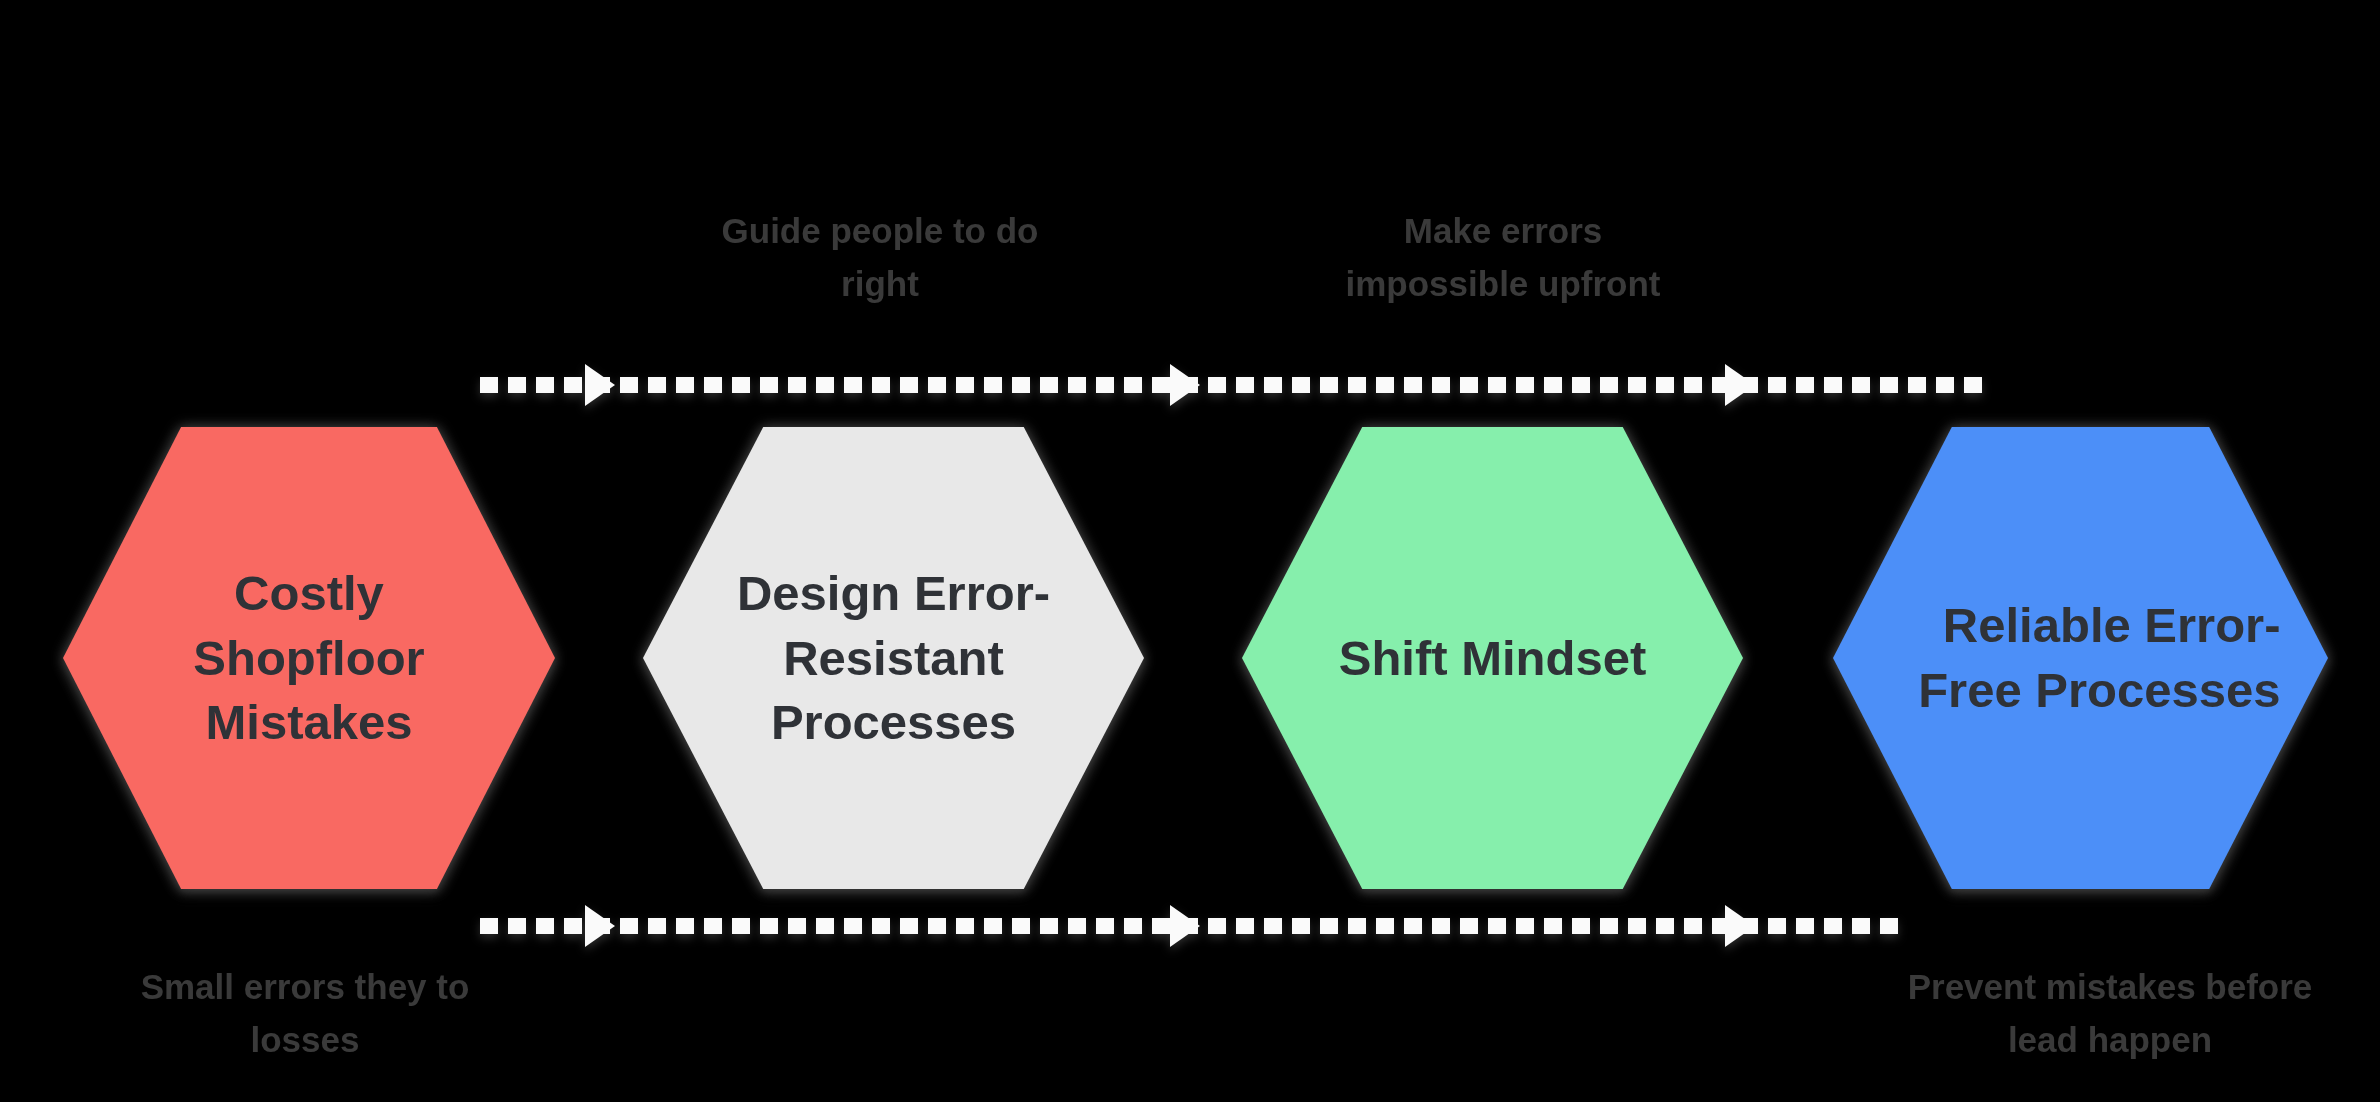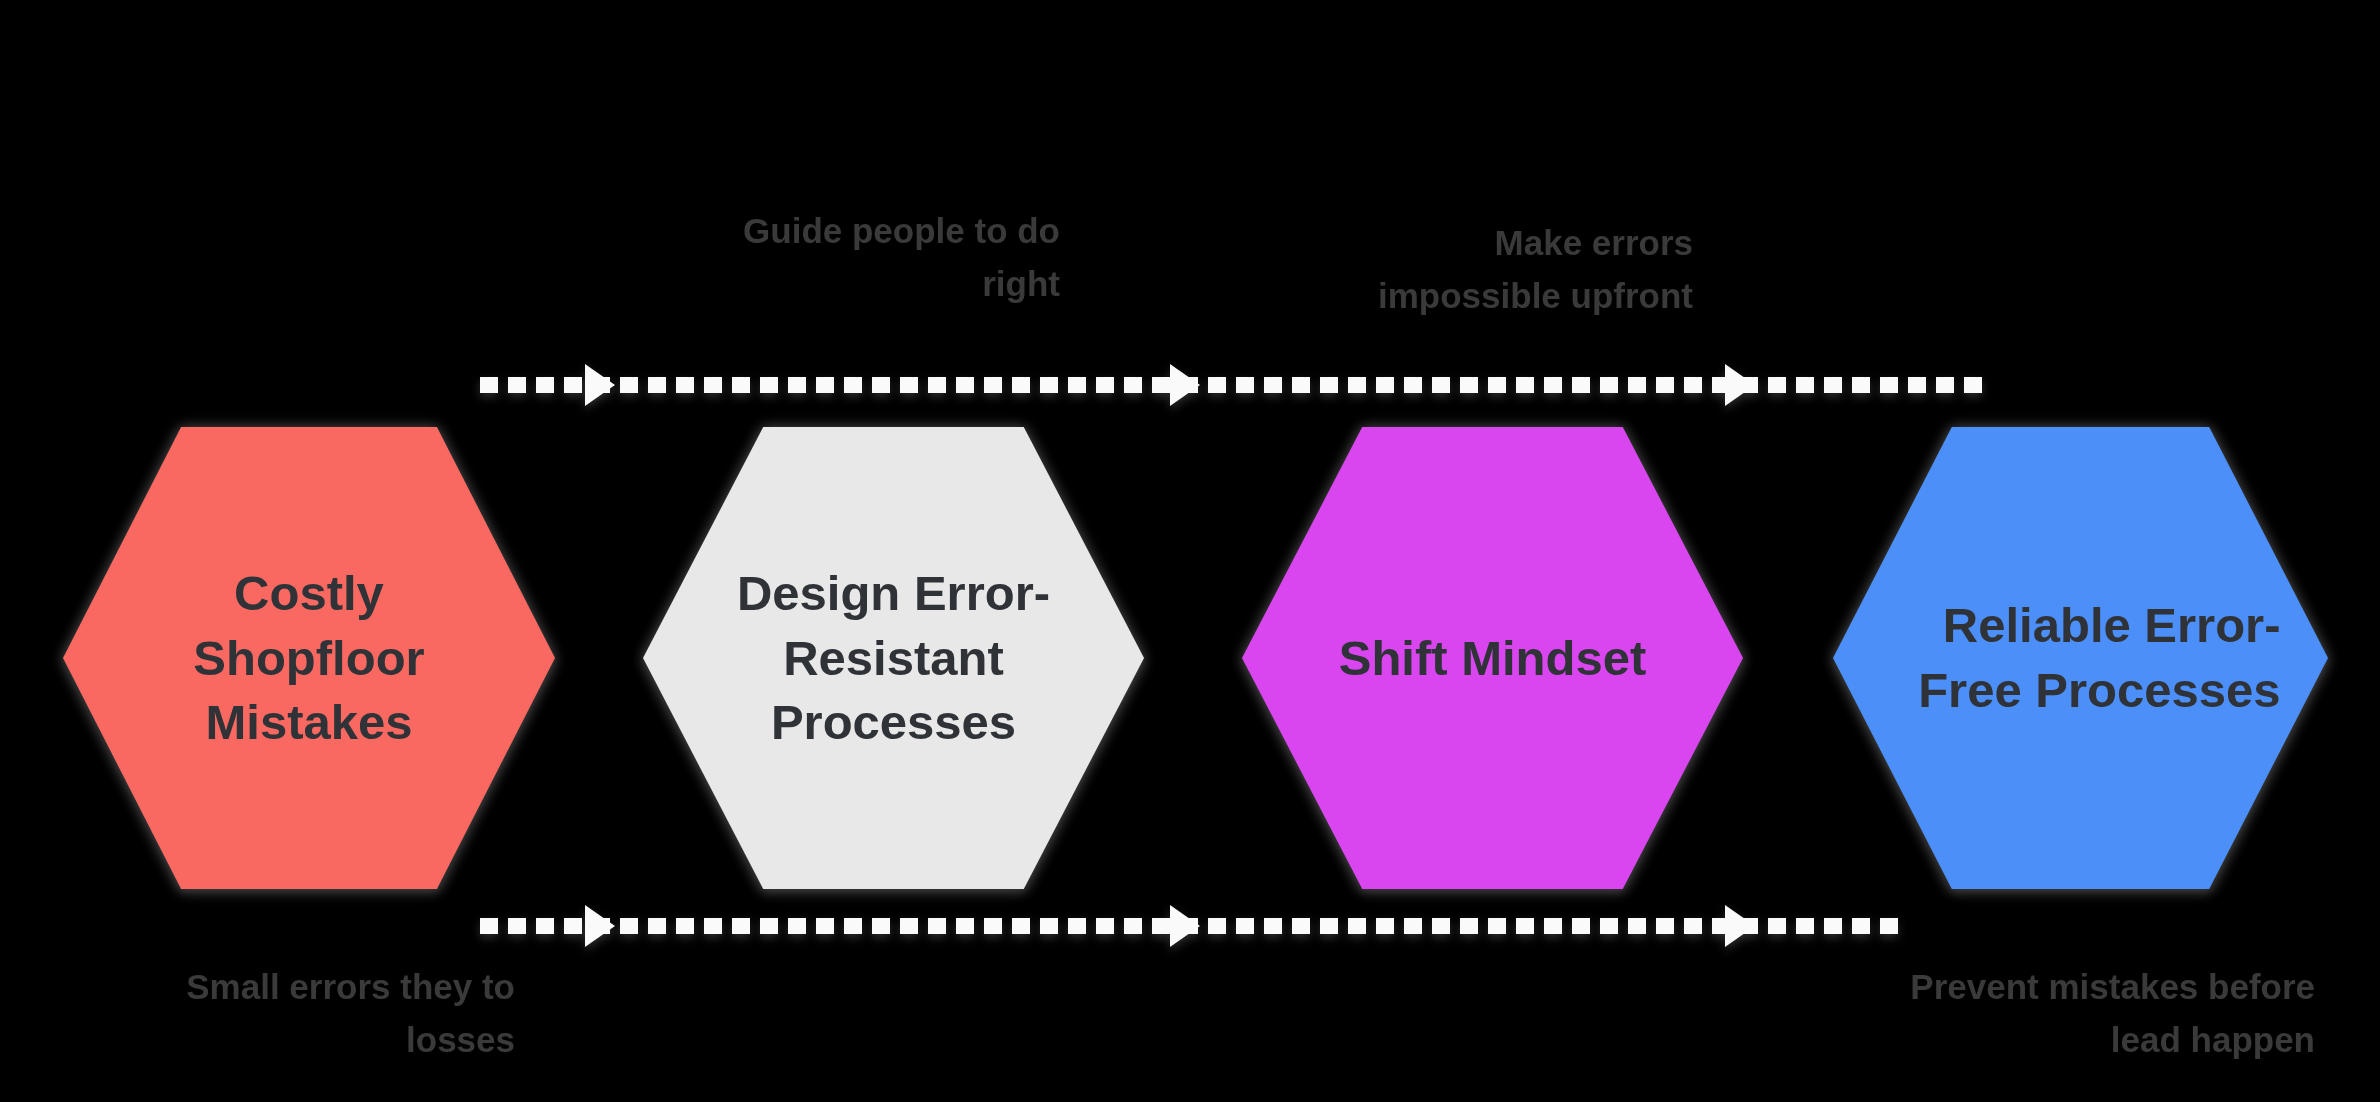--- a/index.html
+++ b/index.html
@@ -16,25 +16,25 @@
     position:absolute;top:12px;left:0;right:0;
     text-align:center;
     font-size:66px;font-weight:700;letter-spacing:0.5px;
     color:#2b2b2b;
   }
 
   
   .ann{
     position:absolute;
     font-size:35px;font-weight:700;
-    line-height:1.52;text-align:right;
+    line-height:1.52;text-align:center;
     color:#3a3a3a;
   }
   .ann-top-left{left:700px;top:204px;width:360px;}
-  .ann-top-right{left:1313px;top:204px;width:380px;margin-top:12px;}
+  .ann-top-right{left:1313px;top:204px;width:380px;}
   .ann-bottom-left{left:95px;top:960px;width:420px;}
   .ann-bottom-right{left:1905px;top:960px;width:410px;}
 
   
   .dash-line{
     position:absolute;height:16px;
     background:repeating-linear-gradient(90deg,#fafafa 0 18px,transparent 18px 28px);
     filter:drop-shadow(0 4px 5px rgba(80,80,80,0.55));
   }
   .dash-top{left:480px;top:377px;width:1508px;}
@@ -102,21 +102,21 @@
     </div>
   </div>
 
   <div class="hex hex-1">
     <div class="hex-shape" style="background: rgb(249, 105, 98);">
       <div class="hex-label">Costly Shopfloor Mistakes</div>
     </div>
   </div>
 
   <div class="hex hex-3">
-    <div class="hex-shape" style="background: #d946ef;">
+    <div class="hex-shape" style="background: #86efac;">
       <div class="hex-label">Shift Mindset</div>
     </div>
   </div>
 
   <div class="hex hex-4">
     <div class="hex-shape" style="background: rgb(76, 143, 248);">
       <div class="hex-label">Reliable Error-Free Processes</div>
     </div>
   </div>
 

